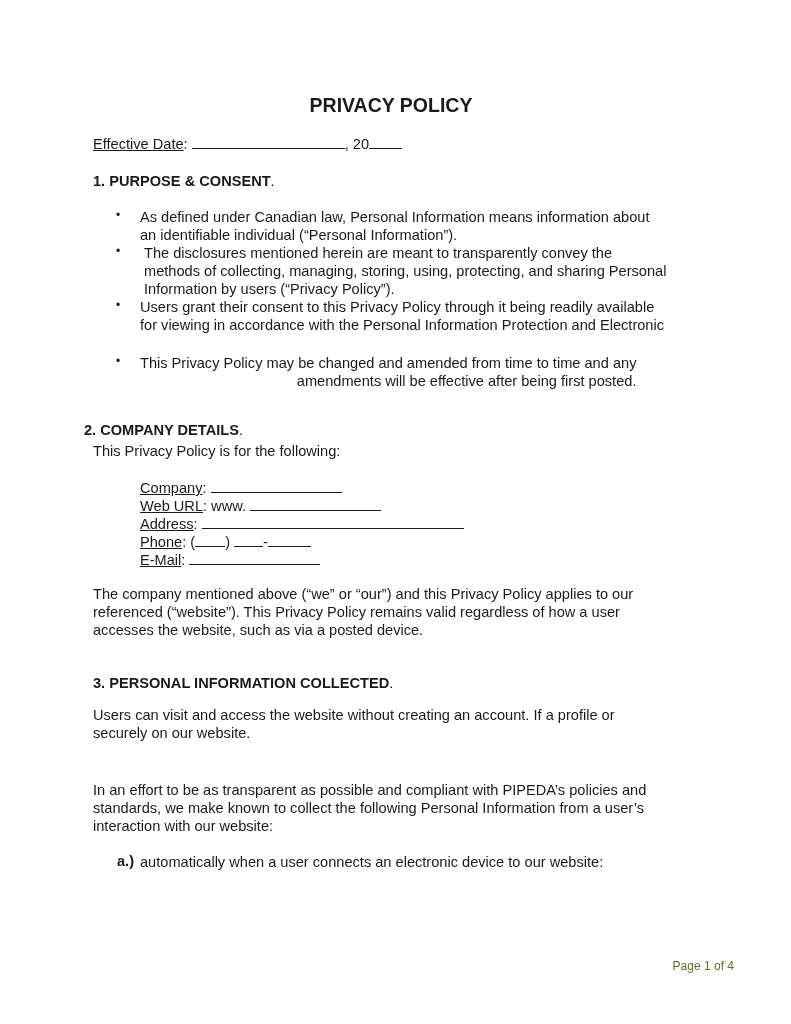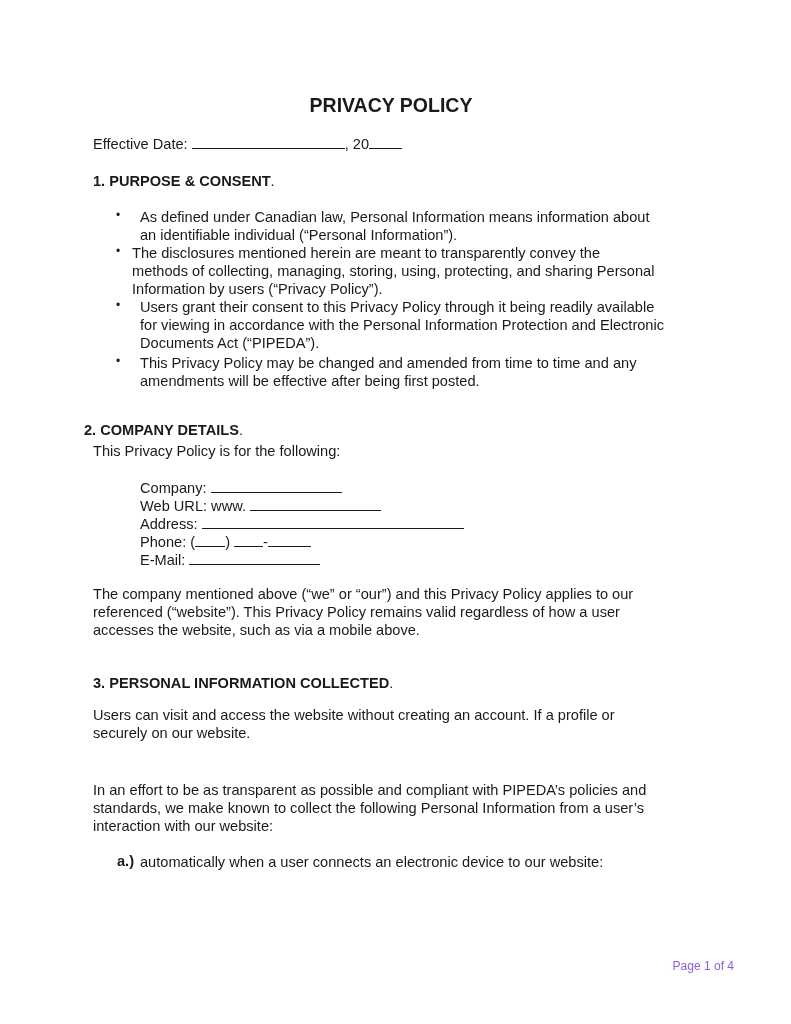--- a/index.html
+++ b/index.html
@@ -1,78 +1,77 @@
 <!DOCTYPE html>
 <html><head>
 <meta charset="utf-8">
 <style>
   html, body { margin: 0; padding: 0; background: #ffffff; }
   body { width: 791px; height: 1024px; position: relative; overflow: hidden;
          font-family: "Liberation Sans", sans-serif; color: #1a1a1a; font-size: 14.6px; }
   .abs { position: absolute; white-space: nowrap; }
   .title { left: 0; width: 782px; text-align: center; top: 94px; font-size: 19.5px; font-weight: bold; }
-  .u { }
+  .u { text-decoration: underline; }
   .b { font-weight: bold; }
   .line { line-height: 18px; }
   .bullet { position: absolute; left: 116px; font-size: 12px; }
   .blank { display: inline-block; border-bottom: 1px solid #1a1a1a; height: 12px; vertical-align: baseline; }
-  .footer { right: 57px; top: 959px; font-size: 12px; color: #8b5cf6; }
+  .footer { right: 57px; top: 959px; font-size: 12px; color: #4d7c0f; }
 </style>
 </head>
 <body>
 
 <div class="abs title">PRIVACY POLICY</div>
 
 <div class="abs" style="left:93px;top:136px;">
   <span class="u">Effective Date</span><span>:</span>
   <span class="blank" style="width:153px"></span><span>, 20</span><span class="blank" style="width:33px"></span>
 </div>
 
 <div class="abs b" style="left:93px;top:173px;"><span>1.  PURPOSE &amp; CONSENT</span><span style="font-weight:normal">.</span></div>
 
 <div>
   <span class="bullet" style="top:208px">•</span>
   <div class="abs line" style="left:140px;top:208px;">
     <div>As defined under Canadian law, Personal Information means information about</div>
       <div>an identifiable individual (“Personal Information”).</div>
   </div>
   <span class="bullet" style="top:244px">•</span>
-  <div class="abs line" style="left:132px;top:244px;">
+  <div class="abs line" style="left:144px;top:244px;">
     <div>The disclosures mentioned herein are meant to transparently convey the</div>
       <div>methods of collecting, managing, storing, using, protecting, and sharing Personal</div>
       <div>Information by users (“Privacy Policy”).</div>
   </div>
   <span class="bullet" style="top:298px">•</span>
   <div class="abs line" style="left:140px;top:298px;">
     <div>Users grant their consent to this Privacy Policy through it being readily available</div>
       <div>for viewing in accordance with the Personal Information Protection and Electronic</div>
-      <div>Documents Act (“PIPEDA”).</div>
   </div>
   <span class="bullet" style="top:354px">•</span>
-  <div class="abs line" style="left:140px;top:354px;">
+  <div class="abs line" style="left:140px;top:354px;text-align:right;">
     <div>This Privacy Policy may be changed and amended from time to time and any</div>
       <div>amendments will be effective after being first posted.</div>
   </div>
 </div>
 
 <div class="abs b" style="left:84px;top:407px;margin-top:15px;"><span>2.  COMPANY DETAILS</span><span style="font-weight:normal">.</span></div>
 <div class="abs" style="left:93px;top:443px;">This Privacy Policy is for the following:</div>
 
 <div class="abs line" style="left:140px;top:479px;">
   <div><span class="u">Company</span>: <span class="blank" style="width:131px"></span></div>
   <div><span class="u">Web URL</span><span>: www. </span><span class="blank" style="width:131px"></span></div>
   <div><span class="u">Address</span>: <span class="blank" style="width:262px"></span></div>
   <div><span class="u">Phone</span>: (<span class="blank" style="width:30px"></span>) <span class="blank" style="width:29px"></span>-<span class="blank" style="width:43px"></span></div>
   <div><span class="u">E-Mail</span>: <span class="blank" style="width:131px"></span></div>
 </div>
 
 <div class="abs line" style="left:93px;top:585px;">
   <div>The company mentioned above (“we” or “our”) and this Privacy Policy applies to our</div>
     <div>referenced (“website”). This Privacy Policy remains valid regardless of how a user</div>
-    <div>accesses the website, such as via a mobile above.</div>
+    <div>accesses the website, such as via a posted device.</div>
 </div>
 
 <div class="abs b" style="left:93px;top:675px;"><span>3.  PERSONAL INFORMATION COLLECTED</span><span style="font-weight:normal">.</span></div>
 
 <div class="abs line" style="left:93px;top:706px;">
   <div>Users can visit and access the website without creating an account. If a profile or</div>
     <div>securely on our website.</div>
 </div>
 
 <div class="abs line" style="left:93px;top:781px;">

